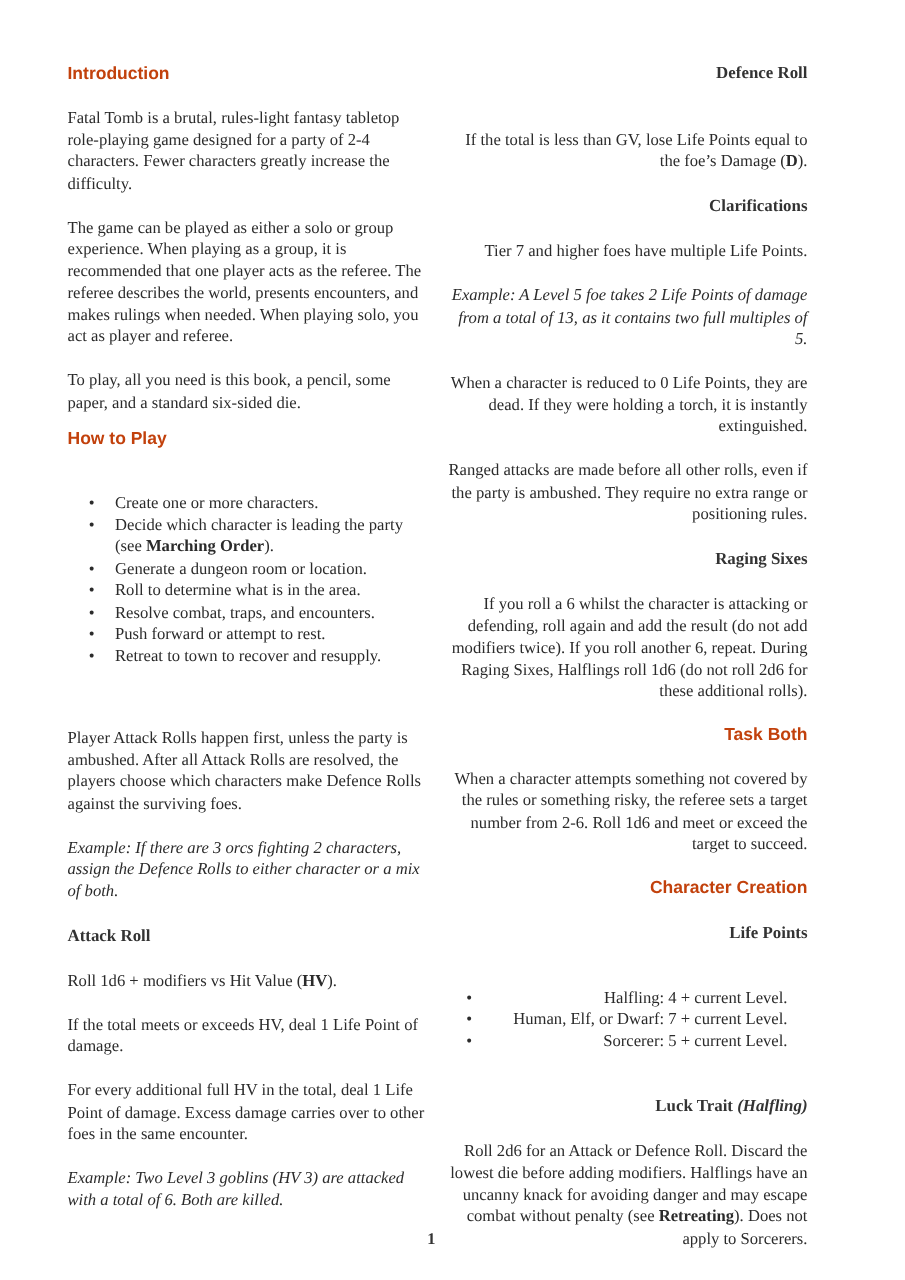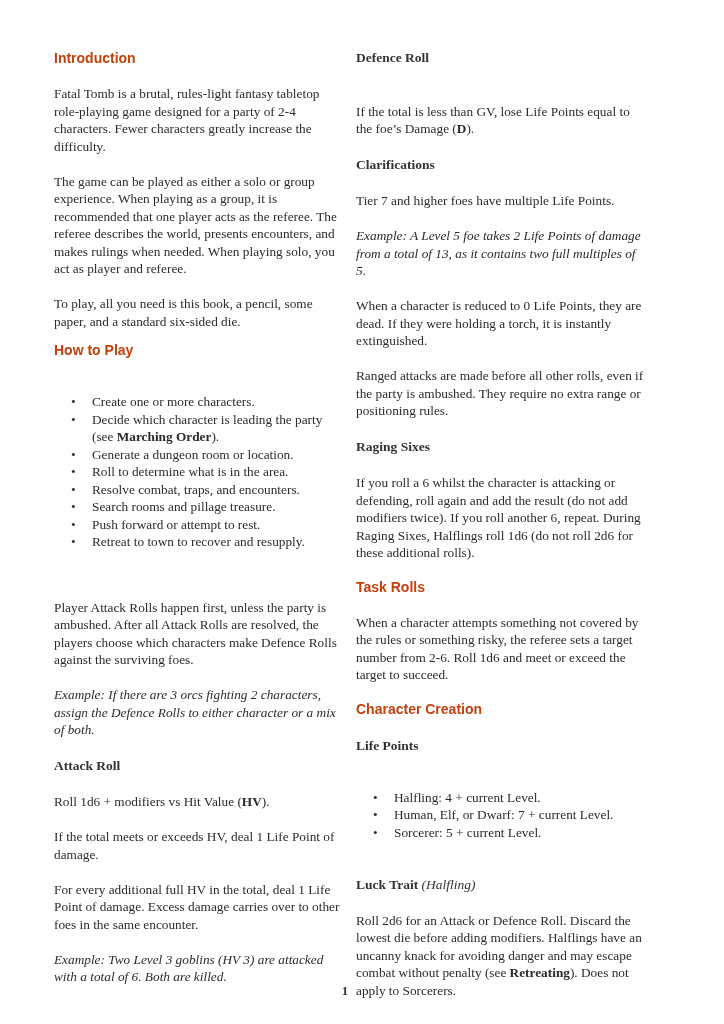--- a/index.html
+++ b/index.html
@@ -1,30 +1,30 @@
 <!DOCTYPE html>
 <html><head>
 <meta charset="utf-8">
 <style>
   html, body { margin: 0; padding: 0; background: #ffffff; }
   body { width: 724px; height: 1024px; position: relative; overflow: hidden; color: #2b2b2b; }
   .col { position: absolute; top: 48px; width: 290px; }
   .col.left { left: 54px; }
-  .col.right { left: 356px; }
+  .col.right { left: 356px; text-align: right; }
   .sans-h { font-family: "Liberation Sans", sans-serif; font-weight: bold; font-size: 14px; color: #c2410c; margin: 0; line-height: 20px; }
   .serif-h { font-family: "Liberation Serif", serif; font-weight: bold; font-size: 13.5px; color: #333; margin: 0; line-height: 20px; }
   p, li { font-family: "Liberation Serif", serif; font-size: 13.3px; line-height: 17.5px; margin: 0; color: #2b2b2b; }
   p.it { font-style: italic; }
   .gap-h { height: 17px; }
   .gap-p { height: 17.5px; }
   ul { list-style: none; padding: 0; margin: 16px; }
   ul li { position: relative; padding-left: 22px; }
   ul li::before { content: "•"; position: absolute; left: 1px; top: 0; }
   b { font-weight: bold; }
-  .it-inline { font-style: italic; font-weight: normal; }
+  .it-inline { font-style: italic; font-weight: bold; }
   .pagenum { position: absolute; top: 983px; left: 0; width: 690px; text-align: center; font-family: "Liberation Serif", serif; font-size: 13px; font-weight: bold; color: #333; }
 </style>
 </head>
 <body>
 
 <div class="col left">
   <h2 class="sans-h">Introduction</h2>
   <div class="gap-h"></div>
   <p>Fatal Tomb is a brutal, rules-light fantasy tabletop role-playing game designed for a party of 2-4 characters. Fewer characters greatly increase the difficulty.</p>
   <div class="gap-p"></div>
@@ -34,21 +34,20 @@
   <div style="height:10px"></div>
 
   <h2 class="sans-h">How to Play</h2>
   <div class="gap-h"></div>
   <ul>
     <li>Create one or more characters.</li>
     <li><span>Decide which character is leading the party</span><br><span>(see </span><b>Marching Order</b><span>).</span></li>
     <li>Generate a dungeon room or location.</li>
     <li>Roll to determine what is in the area.</li>
     <li>Resolve combat, traps, and encounters.</li>
-    <li>Search rooms and pillage treasure.</li>
     <li>Push forward or attempt to rest.</li>
     <li>Retreat to town to recover and resupply.</li>
   </ul>
   <div style="height:15px"></div>
 
   <div class="gap-h"></div>
   <p>Player Attack Rolls happen first, unless the party is ambushed. After all Attack Rolls are resolved, the players choose which characters make Defence Rolls against the surviving foes.</p>
   <div class="gap-p"></div>
   <p class="it">Example: If there are 3 orcs fighting 2 characters, assign the Defence Rolls to either character or a mix of both.</p>
   <div class="gap-p"></div>
@@ -80,21 +79,21 @@
   <p>When a character is reduced to 0 Life Points, they are dead. If they were holding a torch, it is instantly extinguished.</p>
   <div class="gap-p"></div>
   <p>Ranged attacks are made before all other rolls, even if the party is ambushed. They require no extra range or positioning rules.</p>
   <div class="gap-p"></div>
 
   <h3 class="serif-h">Raging Sixes</h3>
   <div class="gap-h"></div>
   <p>If you roll a 6 whilst the character is attacking or defending, roll again and add the result (do not add modifiers twice). If you roll another 6, repeat. During Raging Sixes, Halflings roll 1d6 (do not roll 2d6 for these additional rolls).</p>
   <div style="height:15px"></div>
 
-  <h2 class="sans-h">Task Rolls</h2>
+  <h2 class="sans-h">Task Both</h2>
   <div class="gap-h"></div>
   <p>When a character attempts something not covered by the rules or something risky, the referee sets a target number from 2-6. Roll 1d6 and meet or exceed the target to succeed.</p>
   <div style="height:15px"></div>
 
   <h2 class="sans-h">Character Creation</h2>
   <div class="gap-h"></div>
   <h3 class="serif-h">Life Points</h3>
   <div class="gap-h"></div>
   <ul>
     <li>Halfling: 4 + current Level.</li>

